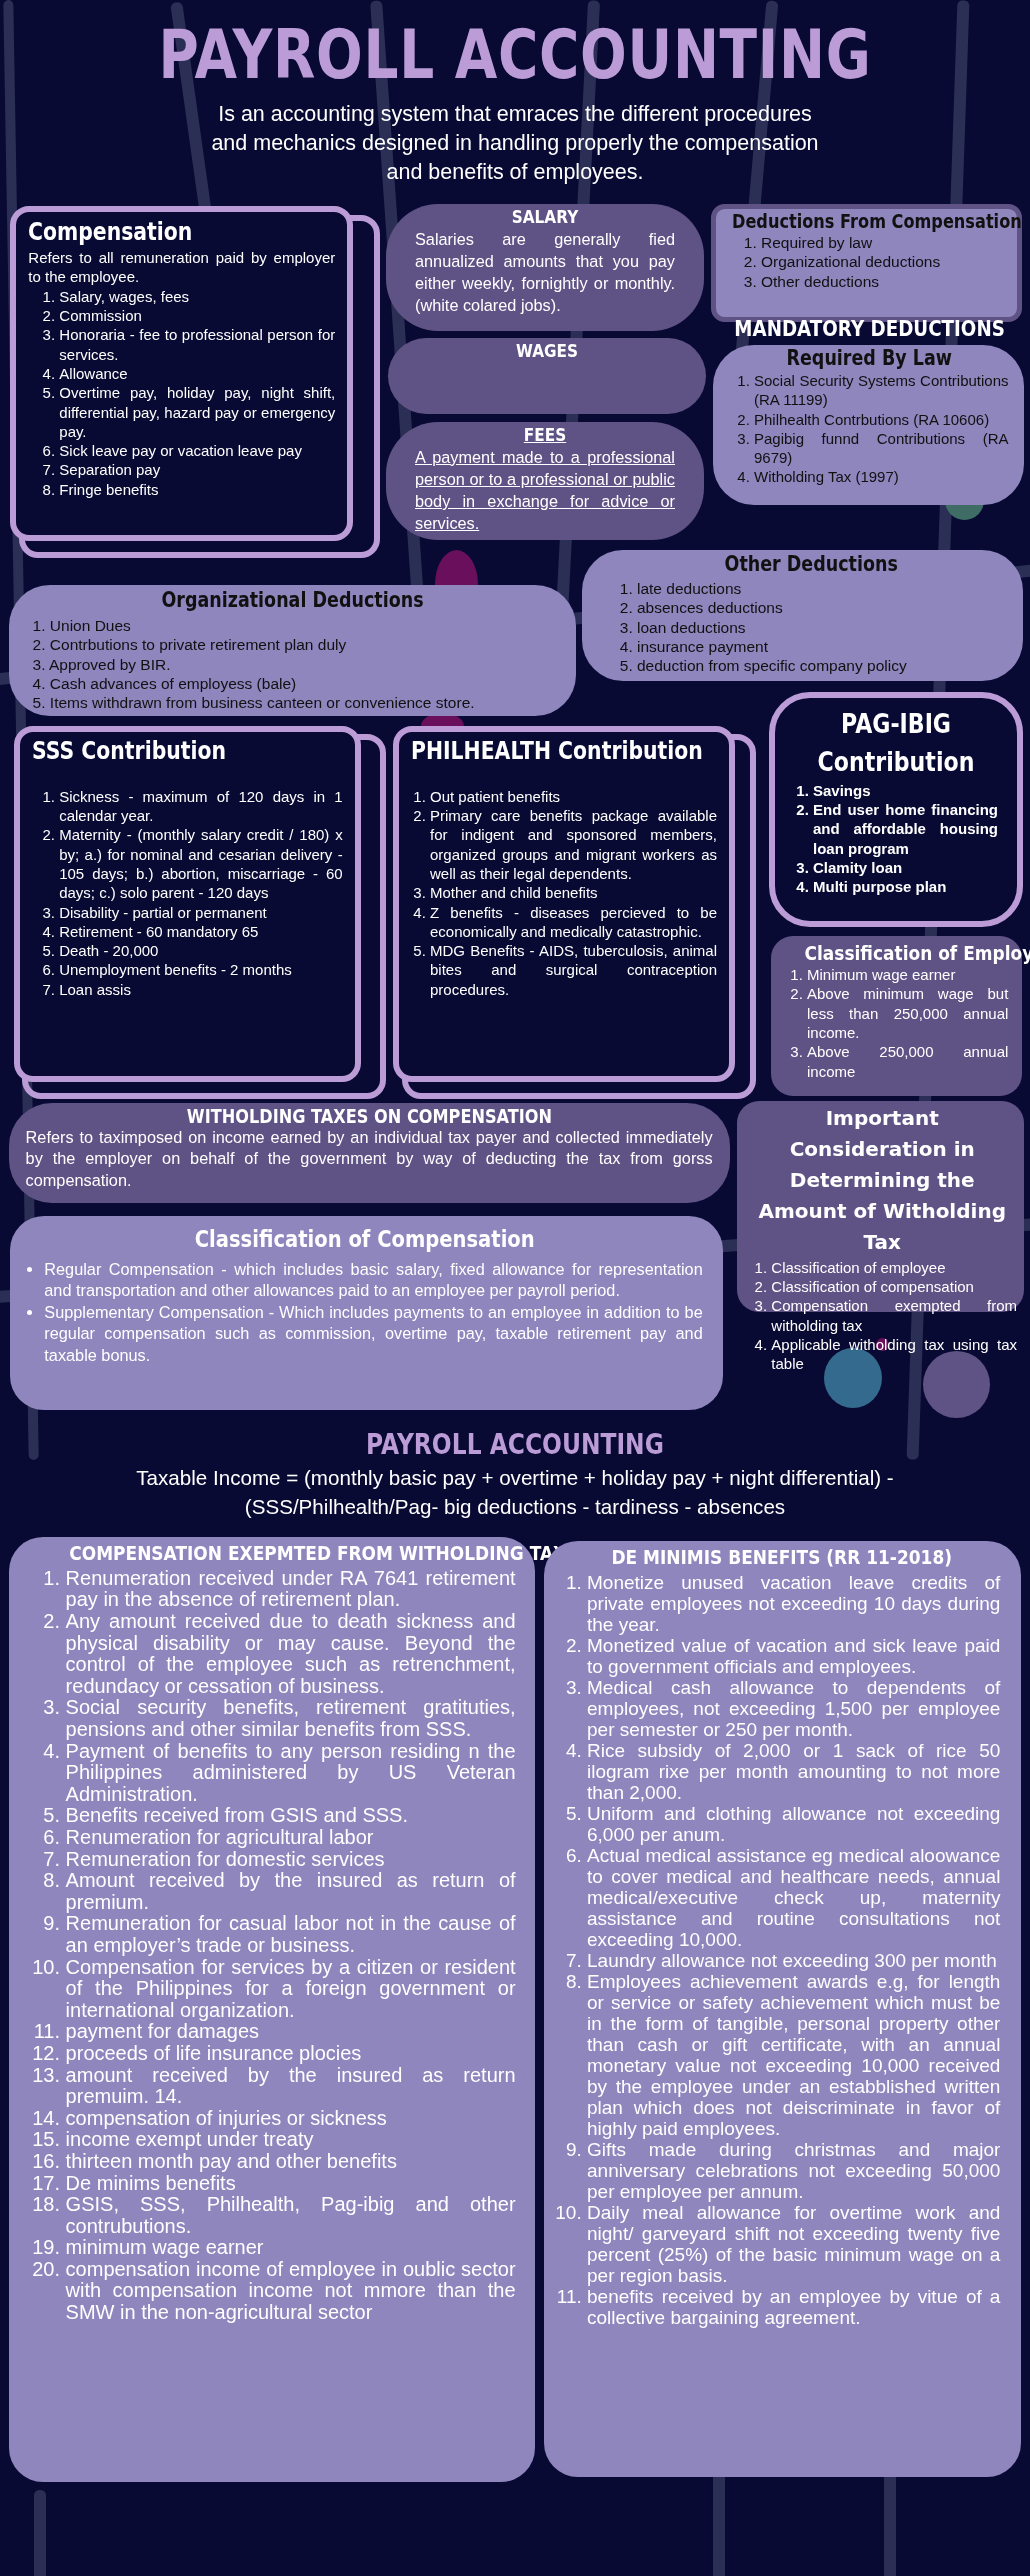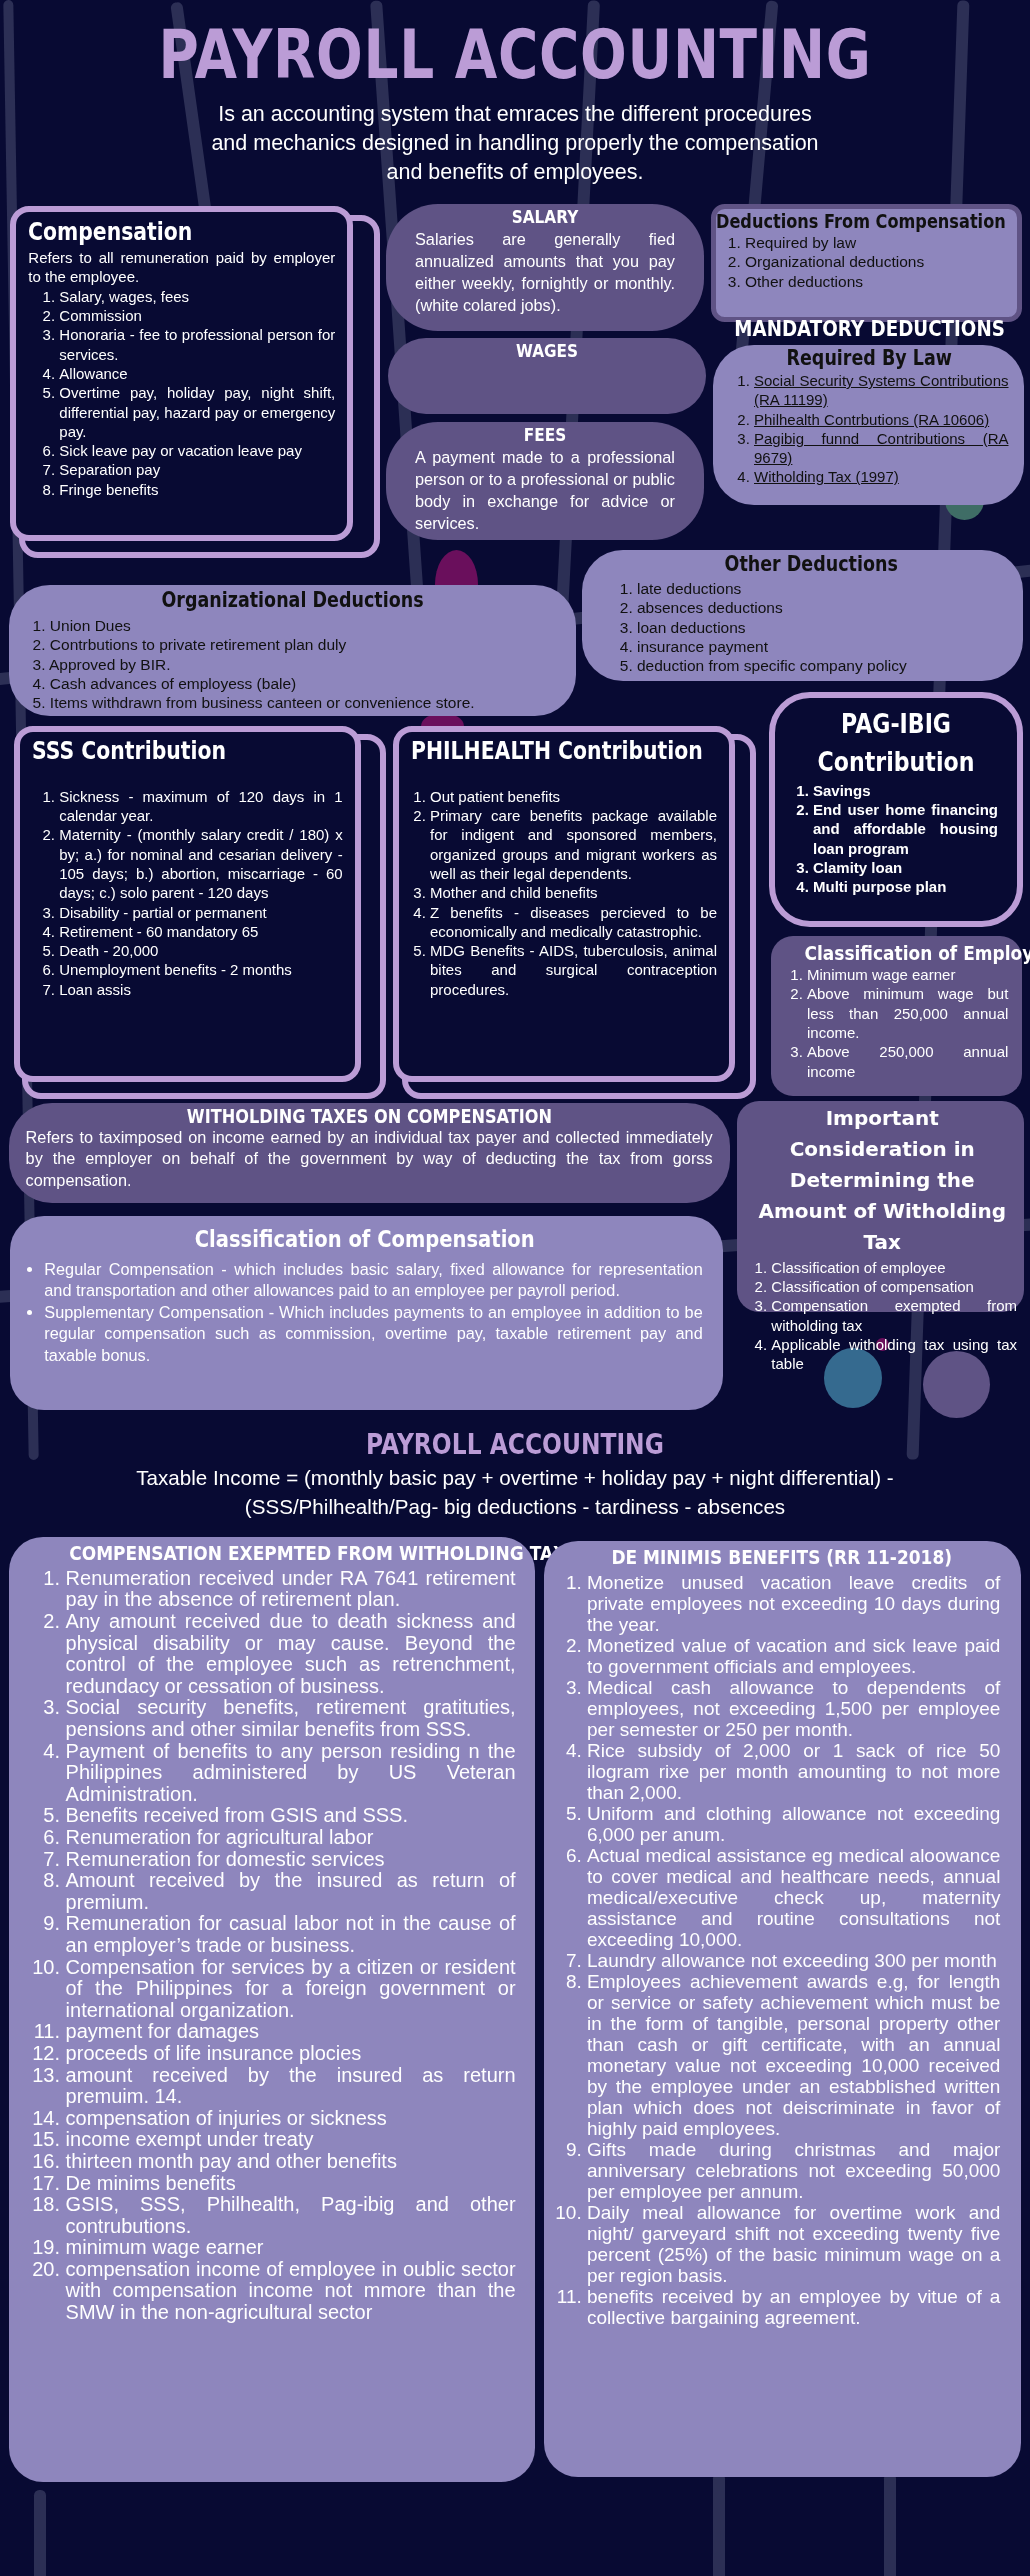--- a/index.html
+++ b/index.html
@@ -82,38 +82,38 @@
 
 <div class="abs pill-dark" style="left:386px;top:204px;width:318px;height:127px;padding:3.4px 29px;font-size:16.3px;line-height:22px;">
   <div class="head" style="font-size:18px;line-height:20.6px;">SALARY</div>
   <p>Salaries are generally fied annualized amounts that you pay either weekly, fornightly or monthly. (white colared jobs).</p>
 </div>
 
 <div class="abs pill-dark" style="left:388px;top:338px;width:318px;height:76px;padding:3.4px 22px;font-size:16.3px;line-height:22px;">
   <div class="head" style="font-size:18px;line-height:20.6px;">WAGES</div>
 </div>
 
-<div class="abs pill-dark" style="left:386px;top:422px;width:318px;height:118px;padding:3.4px 29px;font-size:16.3px;line-height:22px;">
+<div class="abs pill-dark" style="left:386px;top:422px;width:318px;height:118px;padding:3.4px 29px;font-size:16.3px;line-height:22px;text-decoration:underline;">
   <div class="head" style="font-size:18px;line-height:20.6px;">FEES</div>
   <p>A payment made to a professional person or to a professional or public body in exchange for advice or services.</p>
 </div>
 
-<div class="abs" style="left:711px;top:204px;width:311px;height:118px;background:#8e86bd;border:5.2px solid #5f5385;border-radius:13.7px;color:#111;padding:0 0;font-size:15.5px;line-height:19.3px;">
+<div class="abs" style="left:711px;top:204px;width:311px;height:118px;background:#8e86bd;border:5.2px solid #5f5385;border-radius:13.7px;color:#111;padding:0 16px;font-size:15.5px;line-height:19.3px;">
   <div class="head head-left" style="font-size:19px;line-height:24px;color:#111;">Deductions From Compensation</div>
   <ol style="padding-left:29px;">
     <li>Required by law</li>
     <li>Organizational deductions</li>
     <li>Other deductions</li>
   </ol>
 </div>
 
 <div class="abs head" style="left:711px;top:316px;width:311px;font-size:21.5px;line-height:26px;">MANDATORY DEDUCTIONS</div>
 <div class="abs pill-light" style="left:713px;top:345px;width:311px;height:160px;padding:0 15.5px 0 17px;font-size:15px;line-height:19.3px;">
   <div class="head" style="font-size:20.6px;line-height:26px;color:#111;">Required By Law</div>
-  <ol style="padding-left:24px;text-decoration:underline;">
+  <ol style="padding-left:24px;">
     <li>Social Security Systems Contributions (RA 11199)</li>
     <li>Philhealth Contrbutions (RA 10606)</li>
     <li>Pagibig funnd Contributions (RA 9679)</li>
     <li>Witholding Tax (1997)</li>
   </ol>
 </div>
 
 <div class="abs pill-light" style="left:8.6px;top:585px;width:567px;height:131px;padding:0 24px;font-size:15.5px;line-height:19.3px;">
   <div class="head" style="font-size:20.6px;line-height:31px;color:#111;">Organizational Deductions</div>
   <div>1. Union Dues</div>

